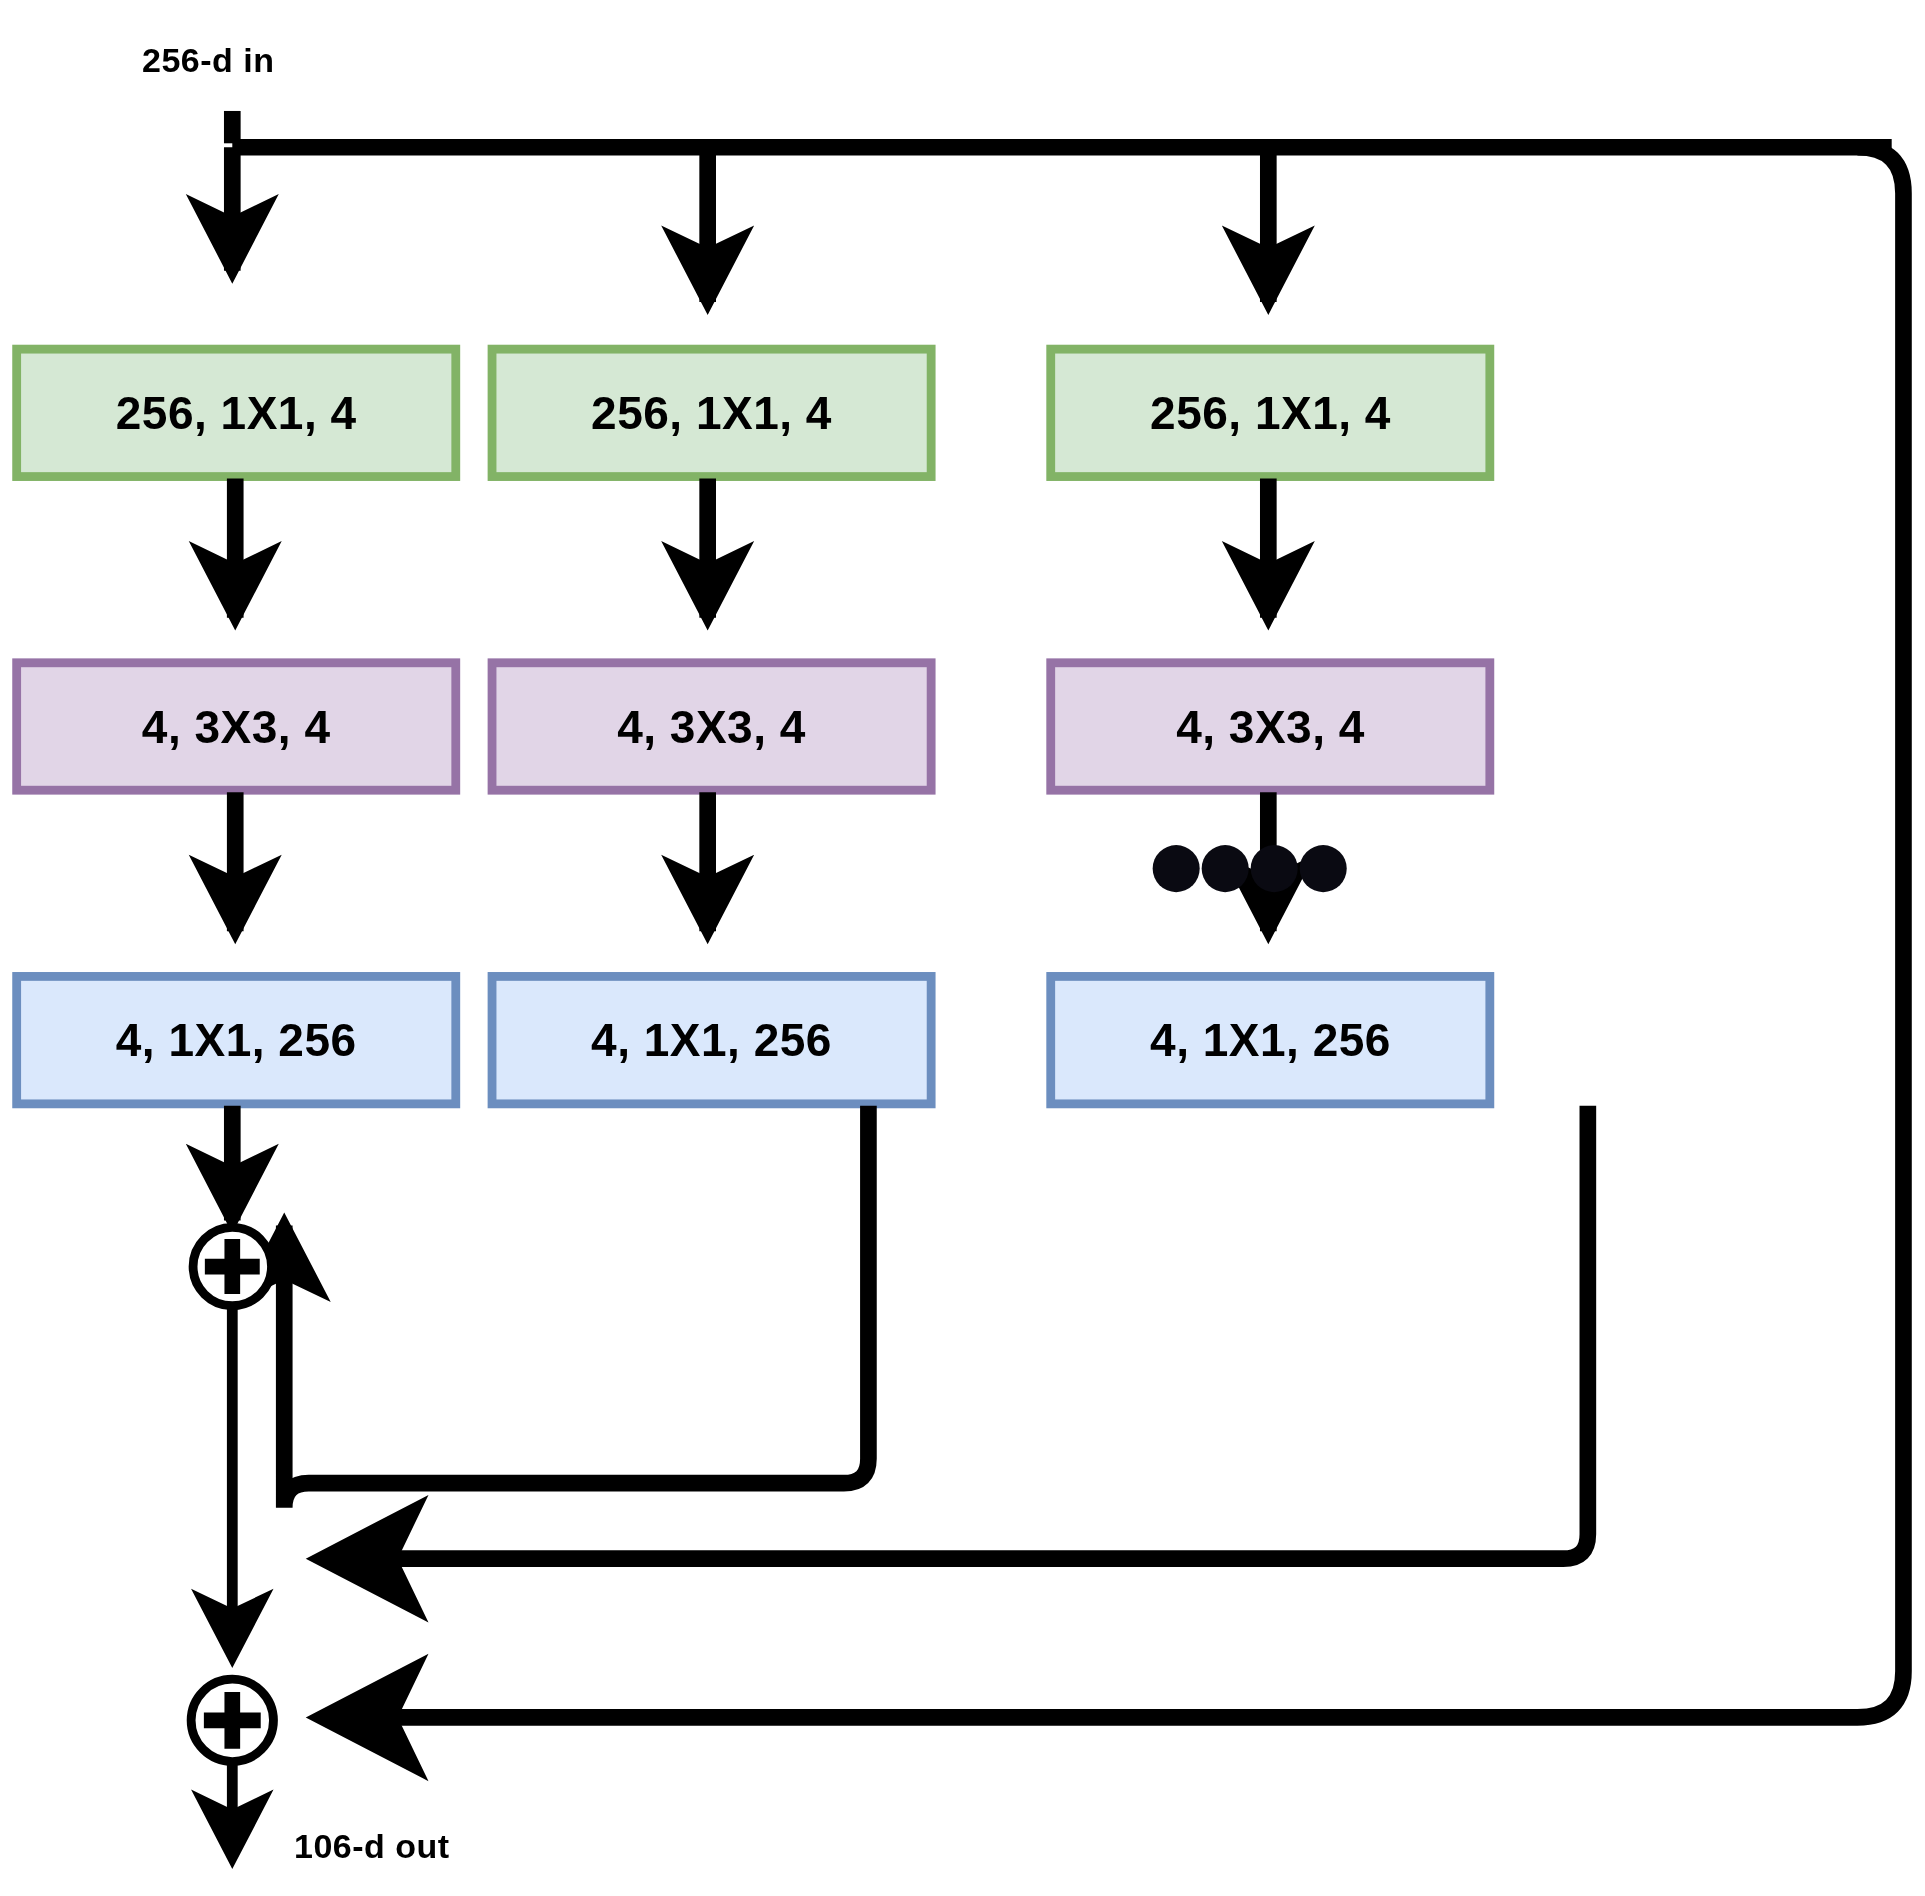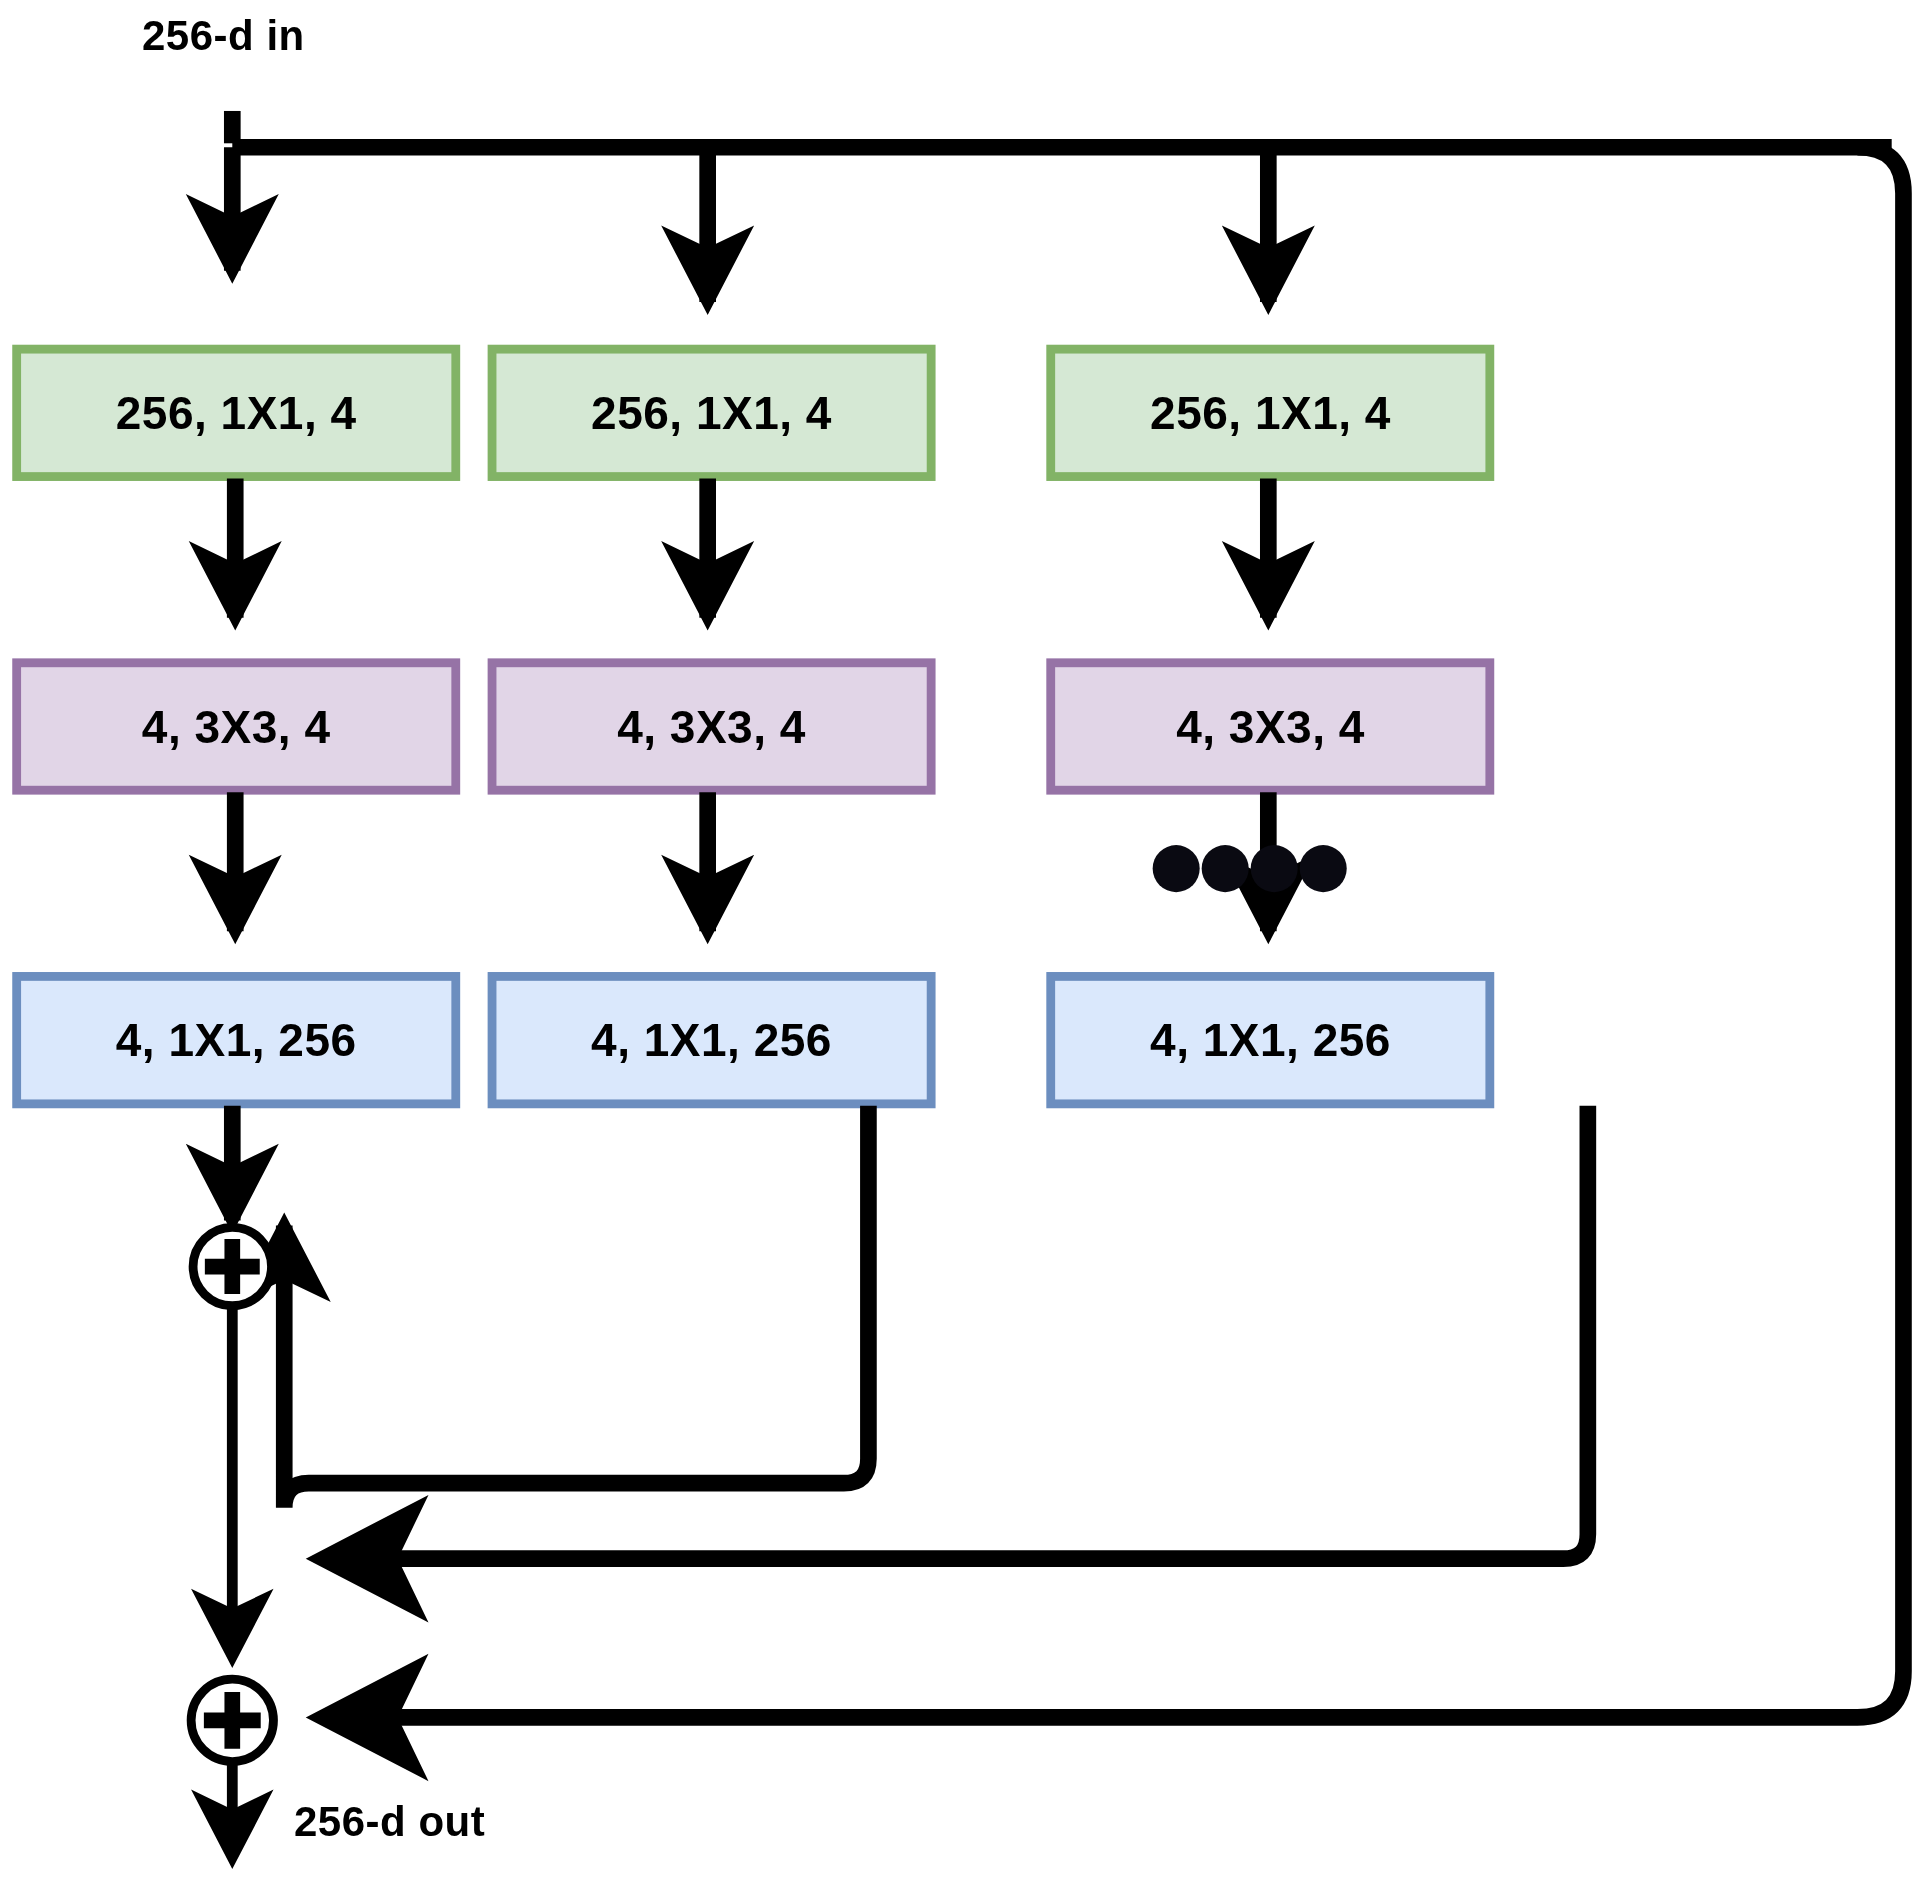--- a/index.html
+++ b/index.html
@@ -9,22 +9,22 @@
   svg#diagram{position:absolute;left:0;top:0;width:1926px;height:1897px;}
   .boxlabel{
     position:absolute;
     display:flex;align-items:center;justify-content:center;
     font-weight:bold;font-size:46px;color:#000000;
     letter-spacing:0.5px;
     pointer-events:none;
     text-align:center;
   }
   .caption{
-    position:absolute;font-weight:bold;font-size:42px;color:#000000;
-    letter-spacing:0.5px;white-space:nowrap;
+    position:absolute;font-weight:bold;font-size:34px;color:#000000;
+    letter-spacing:0.5px;white-space:nowrap;margin-top:29px;
   }
 </style>
 </head>
 <body>
 
 <div id="stage">
 
   <svg id="diagram" viewBox="0 0 1965 1935">
     <defs>
       <marker id="arrowBig" viewBox="0 0 12 12" refX="9.5" refY="6" markerWidth="6.2" markerHeight="6.2" orient="auto-start-reverse">
@@ -88,21 +88,21 @@
     <circle cx="237" cy="1755" r="42" fill="#ffffff" stroke="#000000" stroke-width="9"></circle>
     <path d="M 237 1726 L 237 1784 M 208 1755 L 266 1755" stroke="#000000" stroke-width="16" stroke-linecap="butt"></path>
 
     <path d="M 1895 150 Q 1942 150 1942 197 L 1942 1705 Q 1942 1752 1895 1752 L 330 1752" stroke="#000000" stroke-width="17" fill="none" marker-end="url(#arrowThin)"></path>
 
     <path d="M 237 1797 L 237 1895" stroke="#000000" stroke-width="11" fill="none" marker-end="url(#arrowThin)"></path>
   </svg>
 
   <div class="caption" style="left:142px; top:11.8px;">256-d in</div>
 
-  <div class="caption" style="left:294px; top:1798px;">256-d out</div>
+  <div class="caption" style="left:294px; top:1798px;">106-d out</div>
 
   <div class="boxlabel" style="left:16.7px; top:349px; width:439px; height:127px;">256, 1X1, 4</div>
   <div class="boxlabel" style="left:492px; top:349px; width:439px; height:127px;">256, 1X1, 4</div>
   <div class="boxlabel" style="left:1051px; top:349px; width:439px; height:127px;">256, 1X1, 4</div>
 
   <div class="boxlabel" style="left:16.7px; top:663px; width:439px; height:127px;">4, 3X3, 4</div>
   <div class="boxlabel" style="left:492px; top:663px; width:439px; height:127px;">4, 3X3, 4</div>
   <div class="boxlabel" style="left:1051px; top:663px; width:439px; height:127px;">4, 3X3, 4</div>
 
   <div class="boxlabel" style="left:16.7px; top:976px; width:439px; height:127px;">4, 1X1, 256</div>

